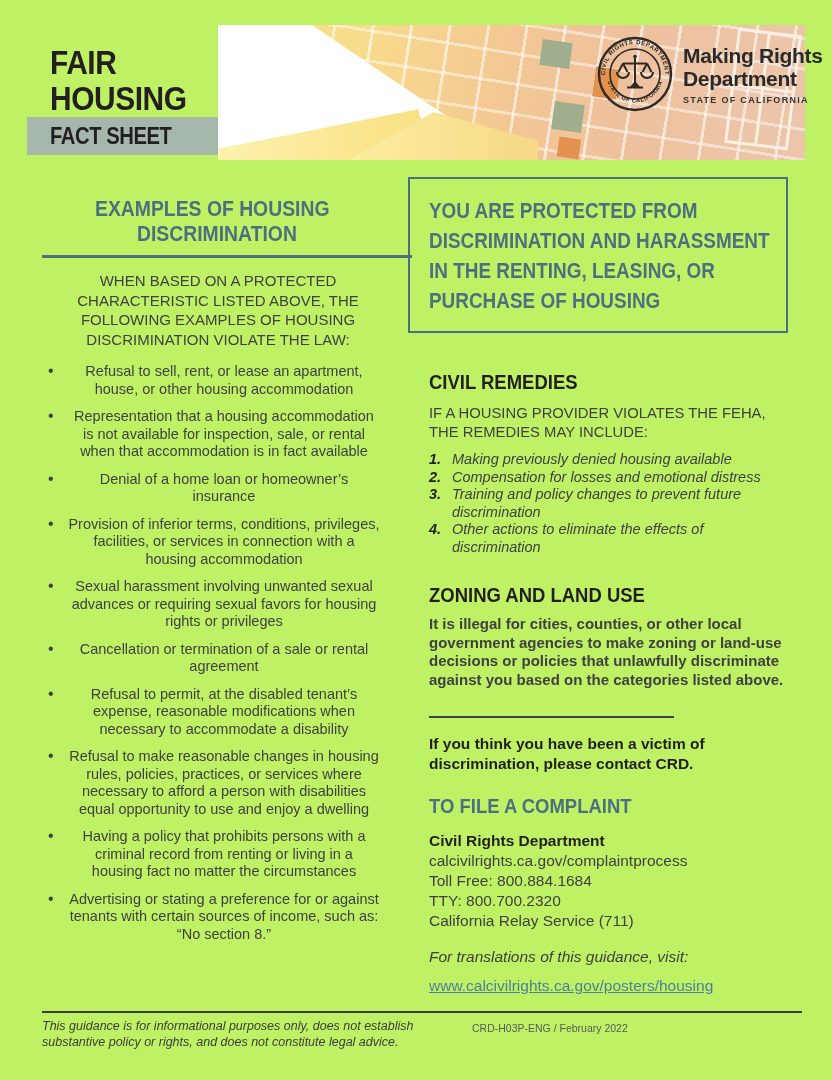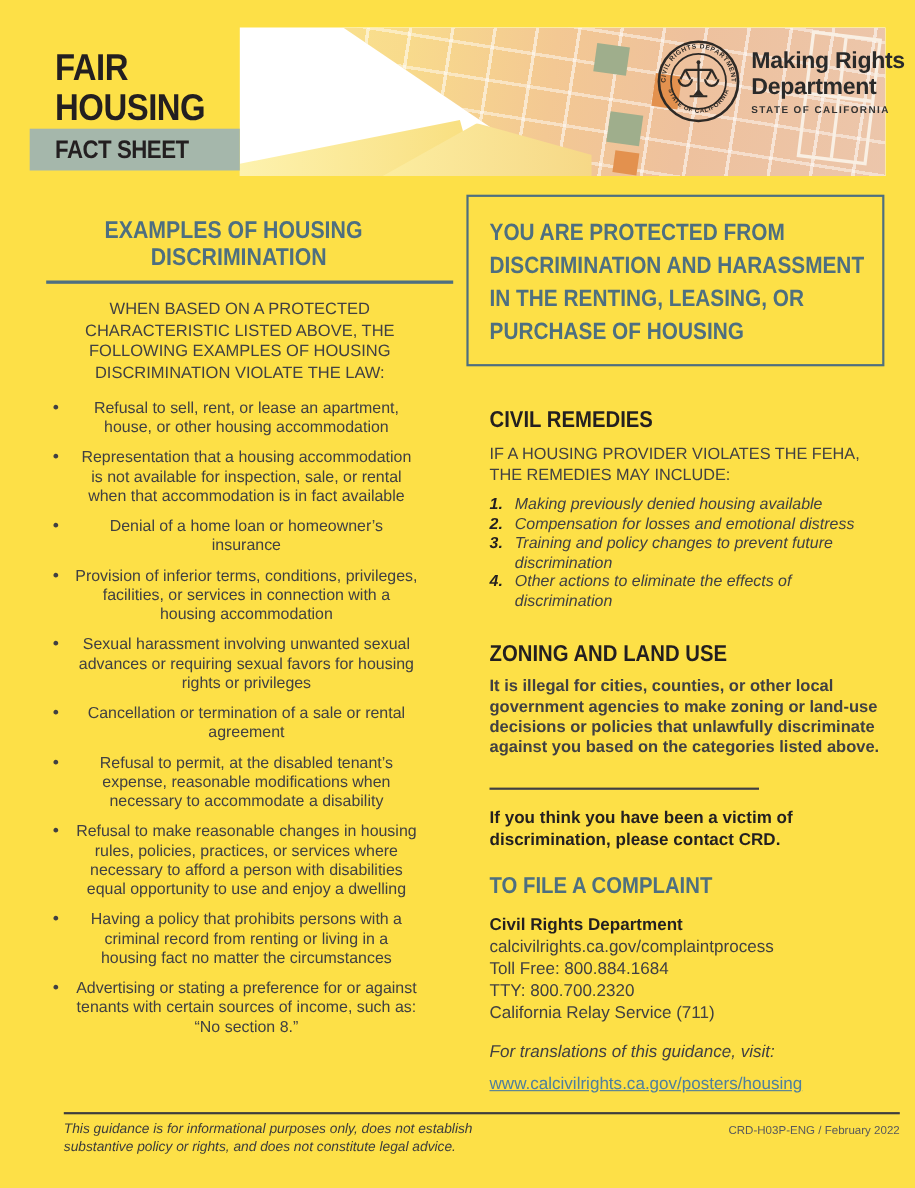--- a/index.html
+++ b/index.html
@@ -1,20 +1,20 @@
 <!DOCTYPE html>
 <html><head>
 <meta charset="utf-8">
 <style>
   * { margin:0; padding:0; box-sizing:border-box; }
   html,body { background:#e9e9e9; }
   body { font-family:"Liberation Sans", sans-serif; }
   .page {
     position:relative; width:832px; height:1080px; margin:0 auto;
-    background:#fde047; overflow:hidden; color:#414042;
+    background:#bef264; overflow:hidden; color:#414042;
   }
   .cond { display:inline-block; transform:scaleX(0.88); transform-origin:0 50%; white-space:nowrap; }
 
   
   .banner { position:absolute; left:218px; top:25px; width:587px; height:135px; background:#fff; overflow:hidden; }
   .bld-mass {
     position:absolute; inset:0;
     clip-path:polygon(16% 0, 100% 0, 100% 100%, 50% 100%);
     background:linear-gradient(97deg,#fbe98f 0%,#f8da8c 26%,#f3c893 48%,#eec19d 68%,#ecc6ab 100%);
   }
@@ -46,21 +46,21 @@
     background:#a5b7ab; display:flex; align-items:center; padding-left:23px;
   }
   .factsheet-band .fs-text { font-weight:bold; font-size:23px; color:#231f20; letter-spacing:-0.5px; }
   .logo { position:absolute; left:597px; top:36px; display:flex; align-items:flex-start; }
   .logo-text { margin-left:10px; padding-top:8px; }
   .logo-org { font-size:21px; line-height:23px; font-weight:bold; color:#2a2a2a; letter-spacing:-0.3px; }
   .logo-sub { margin-top:5px; font-size:9px; font-weight:bold; letter-spacing:1.3px; color:#333; }
 
   
   .col-left { position:absolute; left:42px; top:196px; width:372px;text-align:center; }
-  .col-right { position:absolute; left:424px; top:177px; width:380px; }
+  .col-right { position:absolute; left:408px; top:177px; width:380px; }
 
   h2.slate { color:#4e6f80; font-size:22px; line-height:25px; font-weight:bold; }
   .rule { height:3px; background:#4e6f80; margin-top:9px; width:370px; }
   .intro { margin-top:13px; font-size:15px; line-height:19.5px; color:#414042; width:352px; }
 
   ul.bullets { list-style:none; margin-top:14px; width:362px; }
   ul.bullets li { position:relative; padding-left:26px; padding-right:24px;
     font-size:14.5px; line-height:17.5px; margin-bottom:10px; color:#414042; }
   ul.bullets li::before { content:"\2022"; position:absolute; left:6px; top:-1px; font-size:16px; color:#414042; }
 
@@ -82,21 +82,21 @@
   .victim { margin-top:16px; font-size:15.5px; line-height:19.5px; font-weight:bold; color:#231f20; width:340px; }
   .complaint-head { margin-top:21px; }
   .c-org { margin-top:13px; font-size:15.5px; line-height:20px; font-weight:bold; color:#231f20; }
   .c-line { font-size:15.5px; line-height:20px; color:#414042; }
   .trans-note { margin-top:17px; font-size:15.5px; font-style:italic; color:#414042; }
   .trans-link { display:inline-block; margin-top:11px; font-size:15.5px; color:#4f7f9d;
     text-decoration:underline; cursor:pointer; }
 
   
   .footer { position:absolute; left:42px; top:1011px; width:760px; border-top:2px solid #3d3d3d;
-    display:flex; justify-content:space-between; padding-top:6px;margin-left:16px; }
+    display:flex; padding-top:6px; }
   .disclaimer { font-size:12.5px; line-height:15.5px; font-style:italic; color:#3c3c3b; width:430px; }
   .doc-code { font-size:10.5px; color:#58595b; padding-top:3px; }
 
   svg text { font-family:"Liberation Sans", sans-serif; }
 </style>
 </head>
 <body>
 
 <div class="page">
 

